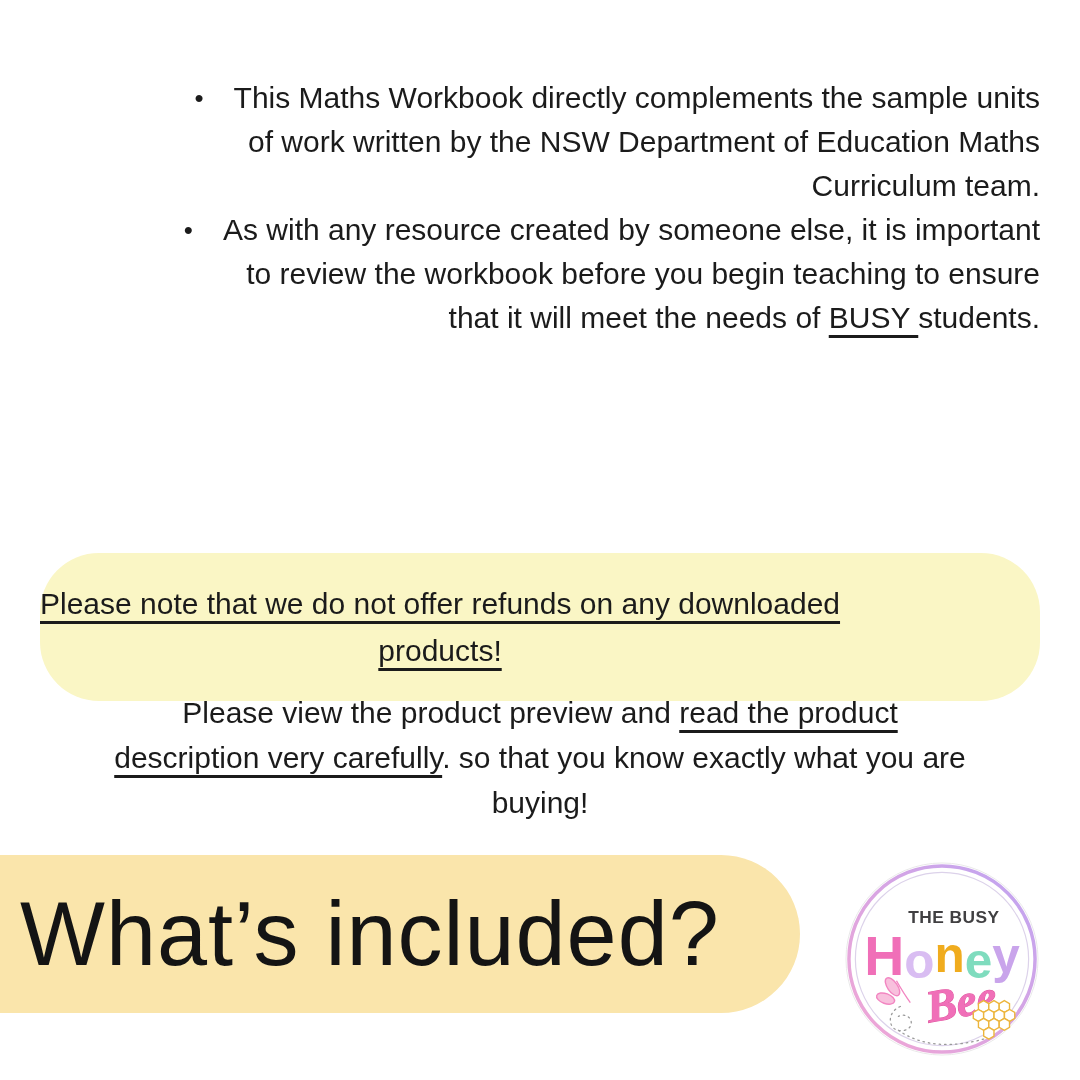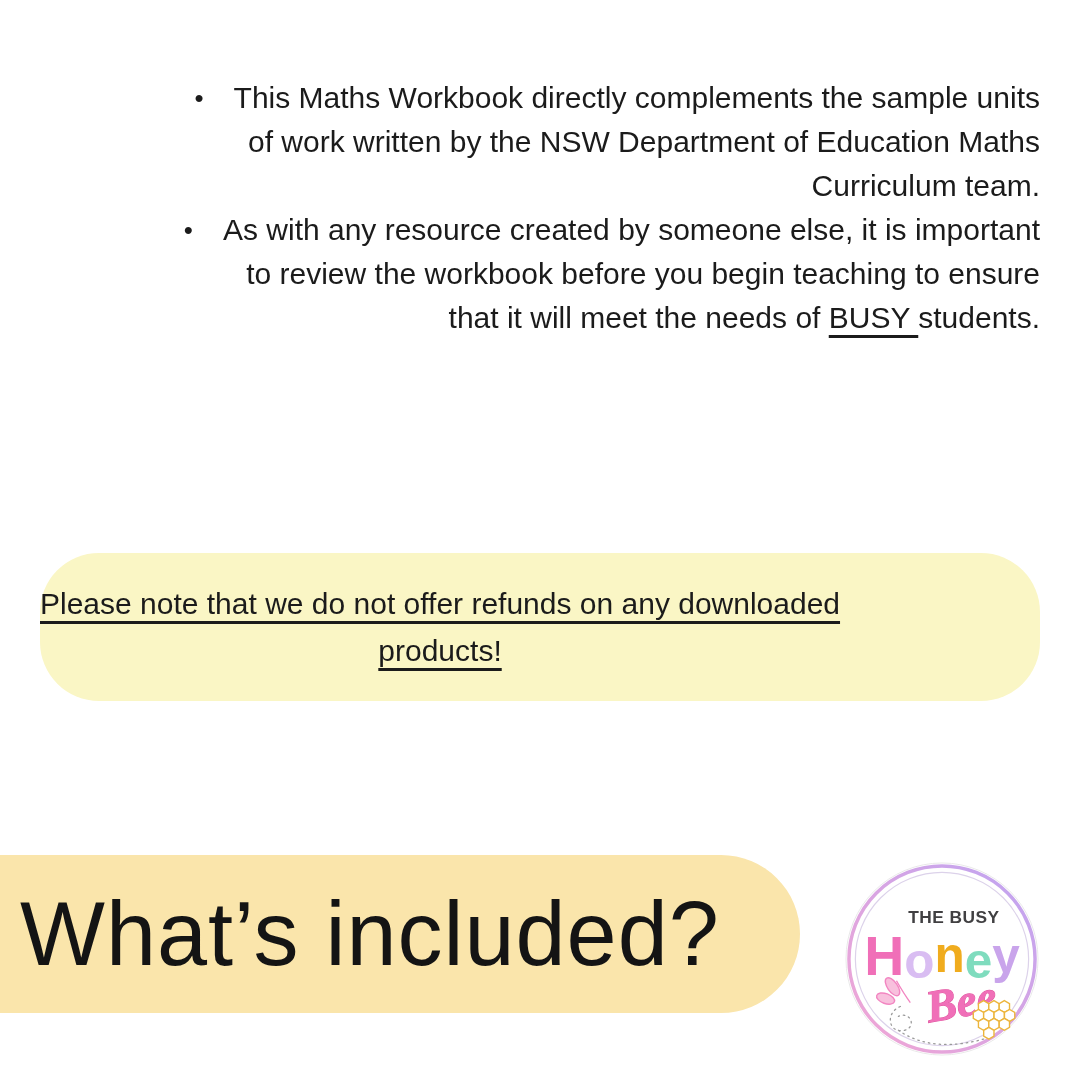--- a/index.html
+++ b/index.html
@@ -53,20 +53,21 @@
 
   <div class="bullets" id="bullet-list">
       <div class="bullet-item"><span class="marker">•</span>This Maths Workbook directly complements the sample units<br>of work written by the NSW Department of Education Maths<br>Curriculum team.</div>
       <div class="bullet-item"><span class="marker">•</span>As with any resource created by someone else, it is important<br>to review the workbook before you begin teaching to ensure<br>that it will meet the needs of <u>BUSY </u>students.</div>
     </div>
 
   <div class="note-pill">
     <div class="note-text"><u>Please note that we do not offer refunds on any downloaded</u><br><u>products!</u></div>
   </div>
 
+  <div class="para">Please view the product preview and <u>read the product</u><br><u>description very carefully</u>. so that you know exactly what you are<br>buying!</div>
 
   <div class="included">
     <span class="included-title">What’s included?</span>
   </div>
 
   <div class="logo">
     <svg viewBox="0 0 200 200" width="198" height="198" xmlns="http://www.w3.org/2000/svg">
       <defs>
         <linearGradient id="ringGrad" x1="0" y1="1" x2="1" y2="0">
           <stop id="ring-stop-a" offset="0"></stop>

